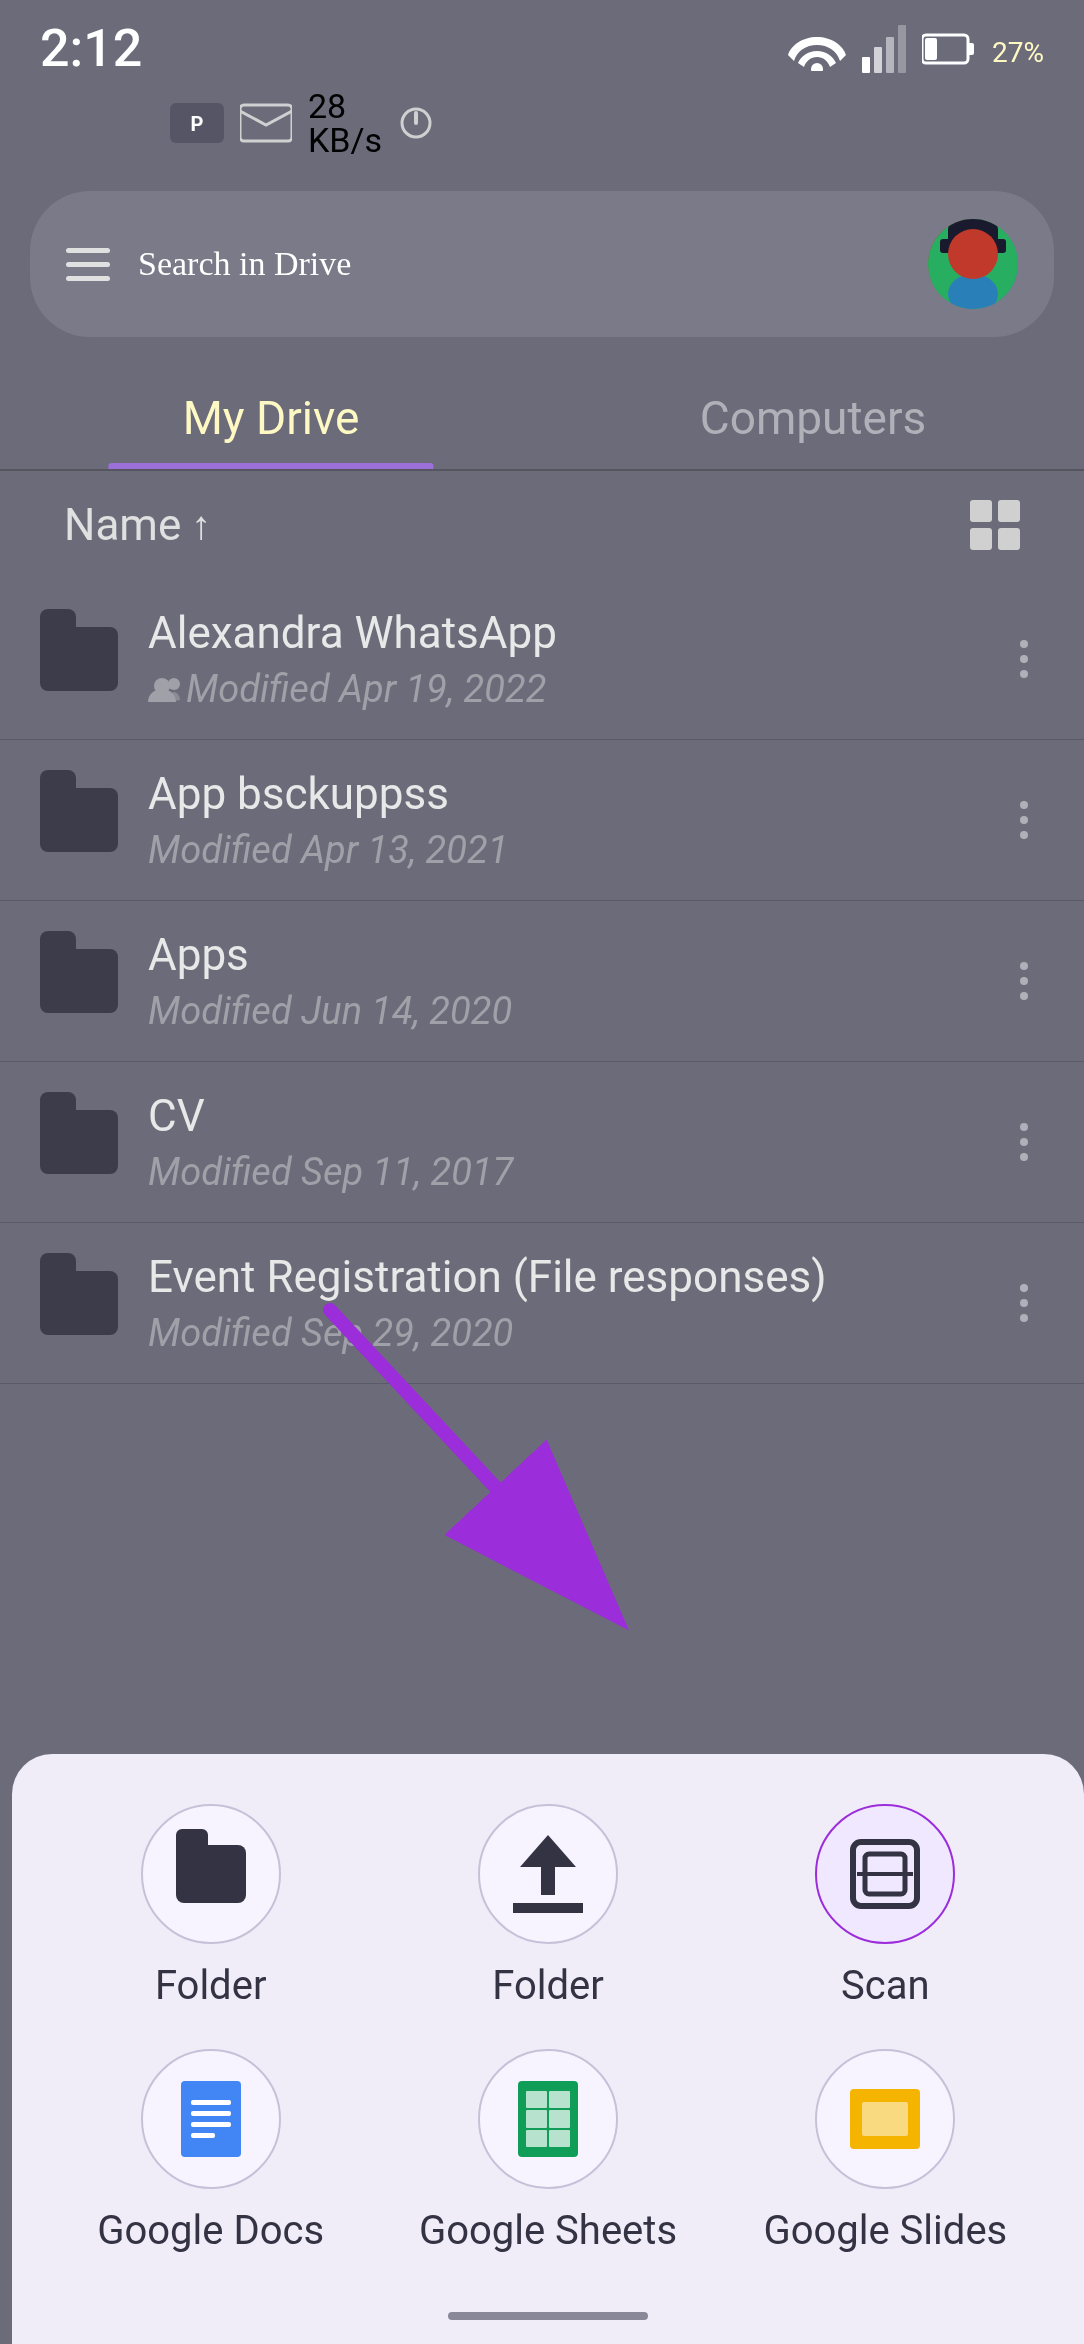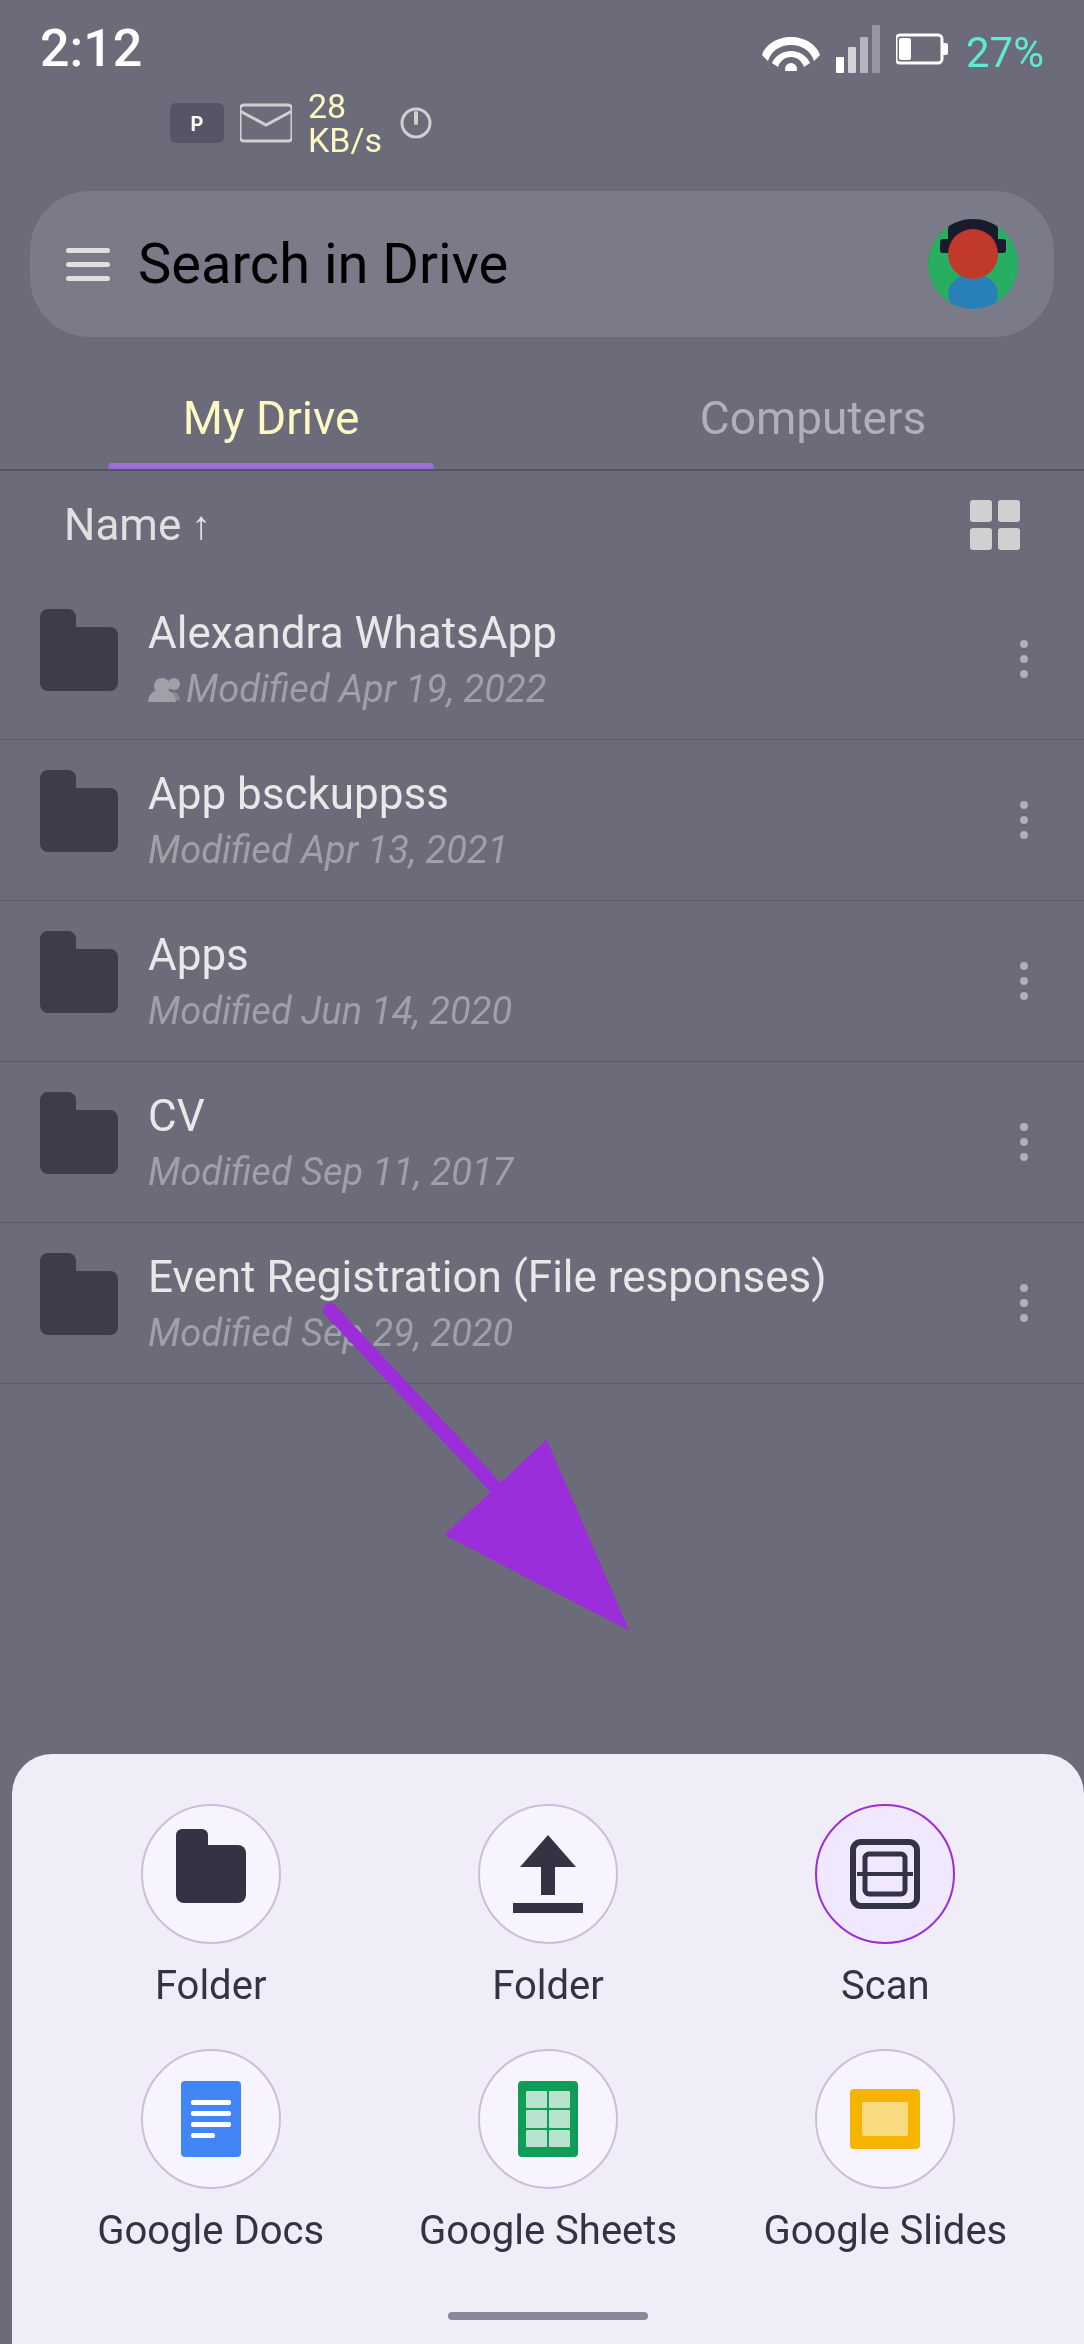--- a/index.html
+++ b/index.html
@@ -28,22 +28,22 @@
       color: #ffffff;
     }
 
     .status-right {
       display: flex;
       align-items: center;
       gap: 16px;
     }
 
     .battery-text {
-      font-size: 42px;
-      color: #5eead4;
+      font-size: 28px;
+      color: #fef9c3;
       font-weight: 400;
       margin-top: 7px;
     }
 
     
     .search-bar-container {
       background: #6b6b7a;
       padding: 24px 30px 0 30px;
     }
 
@@ -66,22 +66,23 @@
     .hamburger-icon span {
       display: block;
       width: 44px;
       height: 5px;
       background: #e0e0e0;
       border-radius: 3px;
     }
 
     .search-text {
       flex: 1;
-      font-size: 56px;
-      color: #000000;
+      font-size: 34px;
+      color: #ffffff;
+      font-family: Liberation Serif, serif;
     }
 
     .avatar {
       width: 90px;
       height: 90px;
       border-radius: 50%;
       background: linear-gradient(135deg, #c0392b, #27ae60, #2980b9);
       overflow: hidden;
       display: flex;
       align-items: center;
@@ -446,21 +447,21 @@
 
 <div style="display:flex; align-items:center; gap:16px; padding: 0 170px 10px 170px; background:#6b6b7a;">
   <svg width="54" height="40" viewBox="0 0 54 40">
     <rect x="0" y="0" width="54" height="40" rx="6" fill="#555565"></rect>
     <text x="27" y="28" text-anchor="middle" fill="white" font-size="20" font-weight="bold">P</text>
   </svg>
   <svg width="52" height="40" viewBox="0 0 52 40">
     <rect x="0" y="2" width="52" height="36" rx="4" fill="none" stroke="#d0d0d0" stroke-width="3"></rect>
     <path d="M0 8 L26 22 L52 8" stroke="#d0d0d0" stroke-width="3" fill="none"></path>
   </svg>
-  <span style="font-size:34px; color:#fef9c3; line-height:1;">28<br>KB/s</span>
+  <span style="font-size:34px; color:#000000; line-height:1;">28<br>KB/s</span>
   <svg width="36" height="40" viewBox="0 0 36 40">
     <circle cx="18" cy="20" r="14" fill="none" stroke="#d0d0d0" stroke-width="3"></circle>
     <rect x="16" y="8" width="4" height="14" rx="2" fill="#d0d0d0"></rect>
   </svg>
 </div>
 
 <div class="search-bar-container">
   <div class="search-bar">
     <div class="hamburger-icon">
       <span></span>

